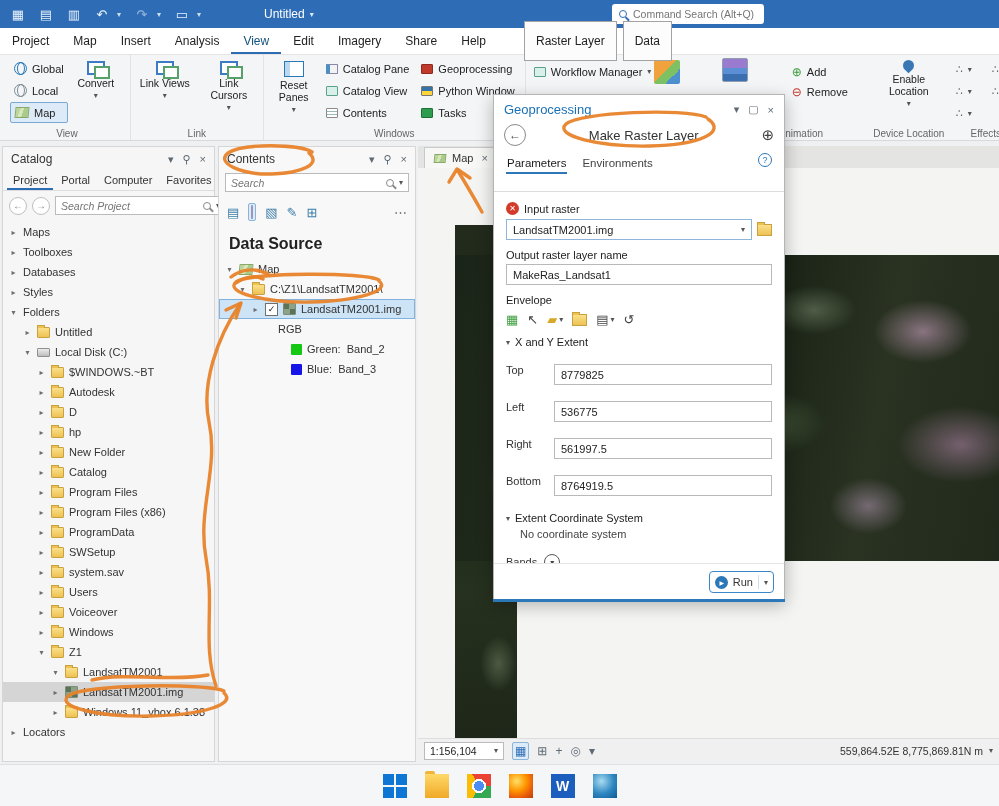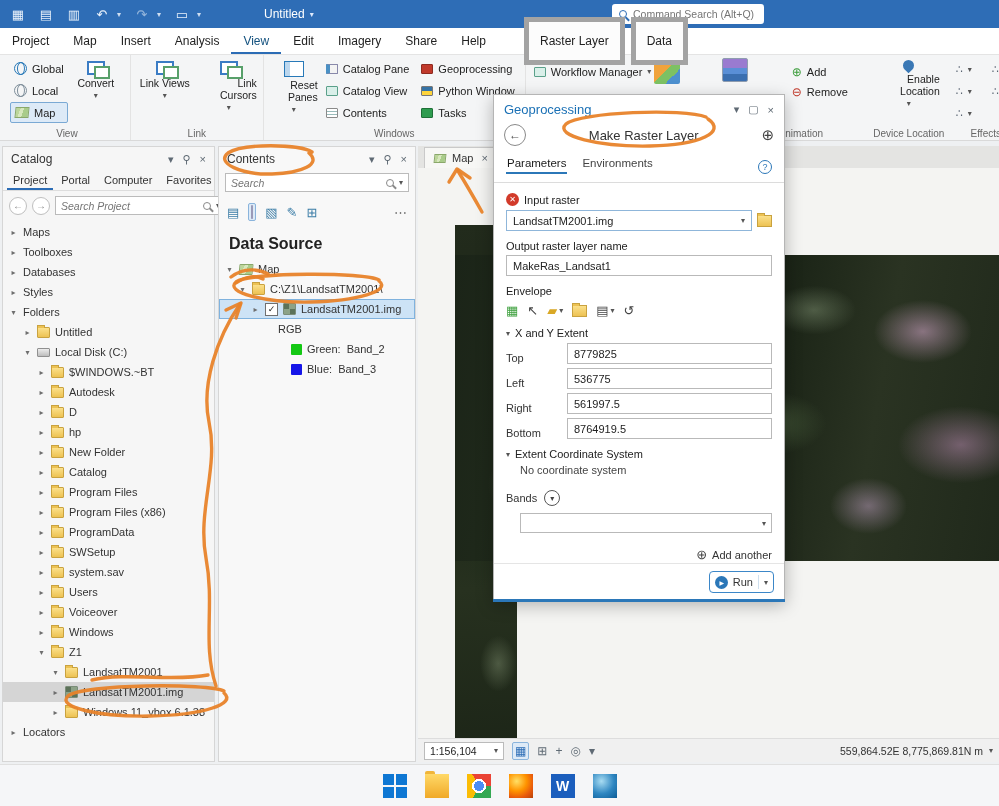--- a/index.html
+++ b/index.html
@@ -18,29 +18,29 @@
   .cmd-search input{border:none;flex:1;font-size:10.5px;color:#444;background:transparent}
   .mag{width:8px;height:8px;border:1.5px solid #8a8a8a;border-radius:50%;position:relative;flex:none}
   .mag::after{content:"";position:absolute;width:5px;height:1.5px;background:#8a8a8a;transform:rotate(45deg);right:-4px;bottom:-2px}
   .cmd-search .mag{border-color:#2e6db6}.cmd-search .mag::after{background:#2e6db6}
 
   
   .tabrow{position:absolute;top:28px;left:0;right:0;height:27px;background:#fff;display:flex;align-items:stretch;border-bottom:1px solid #e4e4e4;z-index:2}
   .rtab{padding:6px 12px 4px;font-size:12px;color:#222;border-bottom:2px solid transparent}
   .rtab.active{border-bottom-color:#2b6cb5;color:#14527f}
   .ctx-tabs{display:flex;gap:6px;margin-left:26px;align-items:center}
-  .ctab{border:5px solid #a3a3a3;padding:12px 11px;font-size:12px;color:#222;background:#fcfcfc}
+  .ctab{border:1px solid #a3a3a3;padding:12px 11px;font-size:12px;color:#222;background:#fcfcfc}
 
   
   .ribbon{position:absolute;top:55px;left:0;right:0;height:86px;background:#f4f5f6;border-bottom:1px solid #d9d9d9;display:flex;padding-left:4px;z-index:1}
   .rgroup{position:relative;border-right:1px solid #e3e3e3;padding:3px 6px 14px}
   .glabel{position:absolute;bottom:1px;left:0;right:0;text-align:center;font-size:10px;color:#666}
   .smbtn{display:flex;align-items:center;gap:5px;height:21px;font-size:11px;padding:0 4px;color:#222;white-space:nowrap}
   .smbtn.sel{border:1px solid #7aa9d4;background:#ddeaf7;border-radius:2px}
-  .bigbtn{width:56px;display:flex;flex-direction:column;align-items:center;text-align:right;font-size:10.5px;gap:2px;padding-top:3px;color:#222;line-height:1.15}
+  .bigbtn{width:56px;display:flex;flex-direction:column;align-items:center;text-align:center;font-size:10.5px;gap:2px;padding-top:3px;color:#222;line-height:1.15}
   .chev{font-size:8px;color:#555}
   .vg-cols{display:flex}
   .vg-left{display:flex;flex-direction:column;gap:1px}
   .globe{width:13px;height:13px;border:1px solid #2879b8;border-radius:50%;position:relative;flex:none}
   .globe::after{content:"";position:absolute;left:50%;top:-1px;bottom:-1px;width:55%;transform:translateX(-50%);border:1px solid #2879b8;border-radius:50%}
   .globe.gray{border-color:#7f8f9b}.globe.gray::after{border-color:#7f8f9b}
   .mapico{width:14px;height:11px;background:linear-gradient(105deg,#bcd69a 0 30%,#d7e7bd 0 55%,#a9cc8a 0);border:1px solid #8aa86a;transform:skewX(-6deg);flex:none}
   .conv-ico,.link-ico{width:18px;height:14px;border:2px solid #3b7cc4;background:#fff;position:relative}
   .conv-ico::after,.link-ico::after{content:"";position:absolute;right:-7px;bottom:-6px;width:12px;height:9px;border:2px solid #58a06a;background:#fff}
   .panes-ico{width:20px;height:16px;border:1px solid #2879b8;background:linear-gradient(90deg,#bcd7ee 0 5px,#fff 5px)}
@@ -127,38 +127,38 @@
 
   
   .gp{position:absolute;left:493px;top:94px;width:292px;height:506px;background:#fff;border:1px solid #b5b5b5;box-shadow:0 5px 16px rgba(0,0,0,.28);z-index:30;display:flex;flex-direction:column}
   .gp::after{content:"";position:absolute;left:-1px;right:-1px;bottom:-3px;height:3px;background:#2b77b8}
   .gp-header{display:flex;align-items:center;padding:7px 10px 2px;flex:none}
   .gp-title{color:#1a70b5;font-size:13px}
   .gp-nav{display:flex;align-items:center;padding:5px 10px;flex:none}
   .backbtn{width:22px;height:22px;border:1px solid #8a8a8a;border-radius:50%;display:flex;align-items:center;justify-content:center;color:#555;font-size:12px;flex:none}
   .tool-title{flex:1;text-align:center;font-size:13px;color:#333}
   .plusbtn{color:#444;font-size:15px;flex:none}
-  .gp-tabs{display:flex;gap:14px;align-items:flex-end;padding:2px 12px 8px;border-bottom:1px solid #dcdcdc;flex:none}
+  .gp-tabs{display:flex;gap:14px;align-items:flex-start;padding:2px 12px 17px;border-bottom:1px solid #dcdcdc;flex:none}
   .gp-tab{padding:4px 1px 3px;font-size:11.5px;color:#444;border-bottom:2px solid transparent}
   .gp-tab.active{color:#1a1a1a;border-bottom-color:#2b77b8}
   .helpbtn{width:14px;height:14px;border:1.5px solid #2b77b8;border-radius:50%;color:#2b77b8;font-size:9px;display:flex;align-items:center;justify-content:center}
   .gp-body{flex:1;padding:10px 12px 0;position:relative;overflow:hidden}
   .fldrow{display:flex;align-items:center;gap:5px;color:#222}
   .err{width:13px;height:13px;border-radius:50%;background:#d23a2a;color:#fff;font-size:8px;display:flex;align-items:center;justify-content:center;flex:none}
   .combo{flex:1;height:21px;border:1px solid #8fb6da;display:flex;align-items:center;gap:4px;padding:0 6px;background:#fff}
   .combo .val{flex:1;overflow:hidden;white-space:nowrap}
   .folder-btn{width:15px;height:12px;background:linear-gradient(#fbe08a,#edc253);border:1px solid #c9a23f;flex:none;position:relative}
   .folder-btn::before{content:"";position:absolute;top:-3px;left:-1px;width:6px;height:2px;background:#edc253;border:1px solid #c9a23f;border-bottom:none}
   .gp-label{margin:9px 0 3px;color:#222}
   .gp-input{width:100%;height:21px;border:1px solid #b9b9b9;padding:0 6px;background:#fff}
   .envbar{display:flex;align-items:center;gap:9px;margin:6px 0 2px}
   .env-ico{font-size:13px;color:#444;display:flex;align-items:center;gap:2px}
   .sechdr{display:flex;align-items:center;gap:5px;margin:9px 0 4px;color:#222}
   .sechdr .tri{font-size:8px;color:#555}
-  .ext-row{display:flex;align-items:flex-end;gap:19px;margin:4px 0}
+  .ext-row{display:flex;align-items:flex-start;gap:6px;margin:16px 0}
   .ext-lbl{width:42px;color:#333;flex:none}
   .ext-row .gp-input{flex:1;width:auto}
   .nocs{margin:3px 0 0 14px;color:#444}
   .bands{display:flex;align-items:center;gap:7px;margin-top:14px}
   .circ-chev{width:16px;height:16px;border:1px solid #555;border-radius:50%;display:flex;align-items:center;justify-content:center;font-size:8px;color:#444}
   .empty-combo{margin:7px 0 0 14px;height:20px;border:1px solid #b9b9b9;display:flex;align-items:center;justify-content:flex-end;padding:0 5px;background:#fff;color:#666}
   .addrow{display:flex;justify-content:flex-end;align-items:center;gap:5px;margin-top:14px;color:#333}
   .gp-foot{position:relative;height:36px;border-top:1px solid #e5e5e5;background:#fff;flex:none}
   .run-btn{position:absolute;right:10px;top:7px;height:22px;border:1px solid #3c87c8;background:#fff;display:flex;align-items:center;padding:0 5px;gap:5px;border-radius:4px}
   .play{width:13px;height:13px;border-radius:50%;background:#2b77b8;color:#fff;font-size:6px;display:flex;align-items:center;justify-content:center;padding-left:1px}

